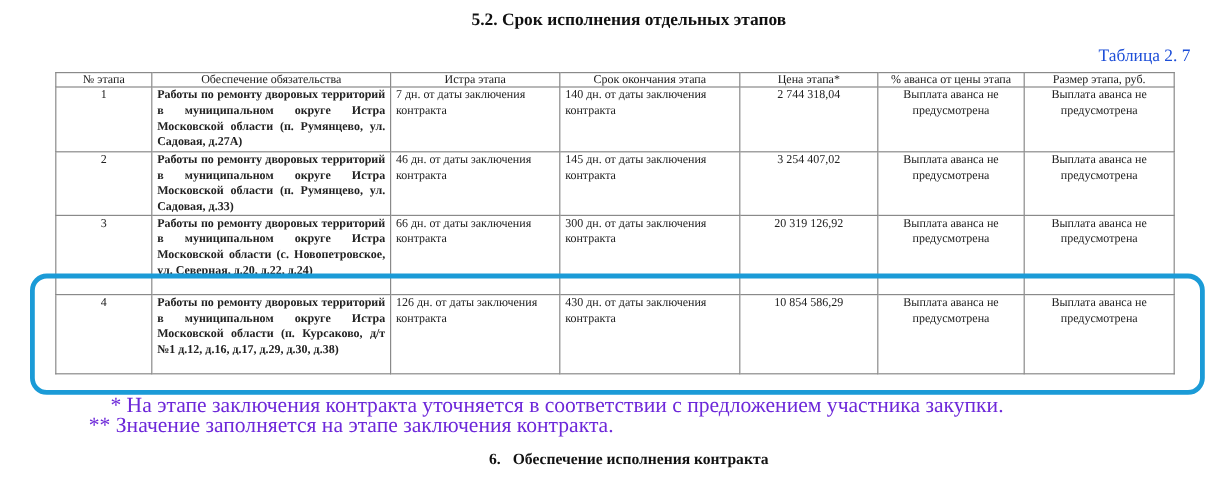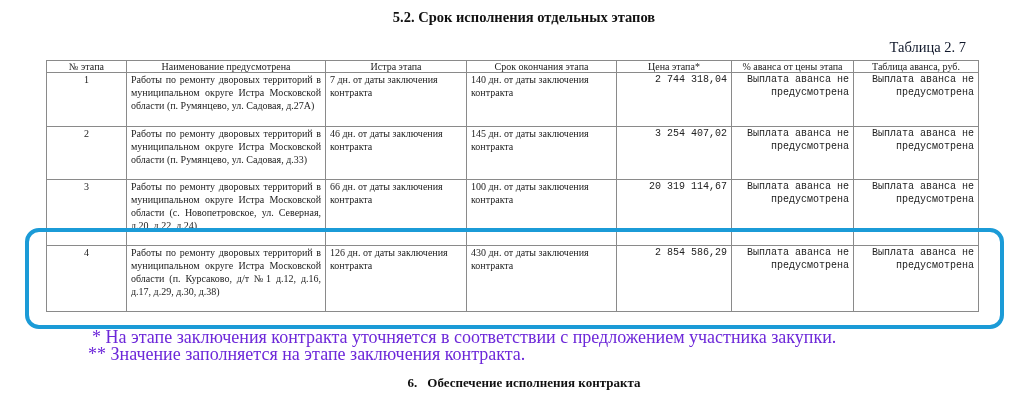--- a/index.html
+++ b/index.html
@@ -21,25 +21,25 @@
       width: 1048px;
       top: 8px;
       text-align: center;
       font-weight: bold;
       font-size: 14.5px;
       line-height: 18px;
       color: #111;
     }
     .table-caption {
       position: absolute;
-      right: 58px;
+      right: 32px;
       top: 38px;
       font-size: 14.5px;
       line-height: 18px;
-      color: #0f172a;
+      color: #1d4ed8;
       text-align: center;
     }
     table.stages {
       position: absolute;
       left: 46px;
       top: 60px;
       border-collapse: collapse;
       table-layout: fixed;
       width: 932px;
     }
@@ -53,22 +53,22 @@
       color: #222;
     }
     table.stages th {
       text-align: center;
       height: 10px;
       line-height: 11px;
       padding-top: 0;
       padding-bottom: 0;
     }
     table.stages td.num { text-align: center; }
-    table.stages td.name { text-align: justify; text-align-last: left; }
-    table.stages td.right { text-align: right; font-family: Liberation Mono, monospace; }
+    table.stages td.name { text-align: justify; text-align-last: left; font-weight: bold; }
+    table.stages td.right { text-align: center; }
     table.stages tr.r1 td { height: 53px; }
     table.stages tr.r2 td { height: 52px; }
     table.stages tr.r3 td { height: 65px; }
     table.stages tr.r4 td { height: 65px; }
     .highlight {
       position: absolute;
       left: 25px;
       top: 228px;
       width: 971px;
       height: 93px;
@@ -77,21 +77,21 @@
       pointer-events: none;
     }
     .footnote {
       position: absolute;
       font-size: 18px;
       line-height: 16px;
       color: #6d28d9;
       white-space: nowrap;
     }
     .fn1 { left: 92px; top: 329px; }
-    .fn2 { left: 88px; top: 346px; }
+    .fn2 { left: 74px; top: 346px; }
     .next-section {
       position: absolute;
       left: 0;
       width: 1048px;
       top: 375px;
       text-align: center;
       font-weight: bold;
       font-size: 13px;
       line-height: 16px;
       color: #111;
@@ -111,26 +111,26 @@
     <col style="width:199px">
     <col style="width:141px">
     <col style="width:150px">
     <col style="width:115px">
     <col style="width:122px">
     <col style="width:125px">
   </colgroup>
   <thead>
     <tr>
       <th>№ этапа</th>
-      <th>Наименование предусмотрена</th>
+      <th>Обеспечение обязательства</th>
       <th>Истра этапа</th>
       <th>Срок окончания этапа</th>
       <th>Цена этапа*</th>
       <th>% аванса от цены этапа</th>
-      <th>Таблица аванса, руб.</th>
+      <th>Размер этапа, руб.</th>
     </tr>
   </thead>
   <tbody>
     <tr class="r1">
       <td class="num">1</td>
       <td class="name">Работы по ремонту дворовых территорий в муниципальном округе Истра Московской области (п. Румянцево, ул. Садовая, д.27А)</td>
       <td>7 дн. от даты заключения контракта</td>
       <td>140 дн. от даты заключения контракта</td>
       <td class="right">2 744 318,04</td>
       <td class="right">Выплата аванса не предусмотрена</td>
@@ -142,31 +142,31 @@
       <td>46 дн. от даты заключения контракта</td>
       <td>145 дн. от даты заключения контракта</td>
       <td class="right">3 254 407,02</td>
       <td class="right">Выплата аванса не предусмотрена</td>
       <td class="right">Выплата аванса не предусмотрена</td>
     </tr>
     <tr class="r3">
       <td class="num">3</td>
       <td class="name">Работы по ремонту дворовых территорий в муниципальном округе Истра Московской области (с. Новопетровское, ул. Северная, д.20, д.22, д.24)</td>
       <td>66 дн. от даты заключения контракта</td>
-      <td>100 дн. от даты заключения контракта</td>
-      <td class="right">20 319 114,67</td>
+      <td>300 дн. от даты заключения контракта</td>
+      <td class="right">20 319 126,92</td>
       <td class="right">Выплата аванса не предусмотрена</td>
       <td class="right">Выплата аванса не предусмотрена</td>
     </tr>
     <tr class="r4">
       <td class="num">4</td>
       <td class="name">Работы по ремонту дворовых территорий в муниципальном округе Истра Московской области (п. Курсаково, д/т №1 д.12, д.16, д.17, д.29, д.30, д.38)</td>
       <td>126 дн. от даты заключения контракта</td>
       <td>430 дн. от даты заключения контракта</td>
-      <td class="right">2 854 586,29</td>
+      <td class="right">10 854 586,29</td>
       <td class="right">Выплата аванса не предусмотрена</td>
       <td class="right">Выплата аванса не предусмотрена</td>
     </tr>
   </tbody>
 </table>
 
 <div class="highlight"></div>
 
 <div class="footnote fn1">* На этапе заключения контракта уточняется в соответствии с предложением участника закупки.</div>
 <div class="footnote fn2">** Значение заполняется на этапе заключения контракта.</div>

